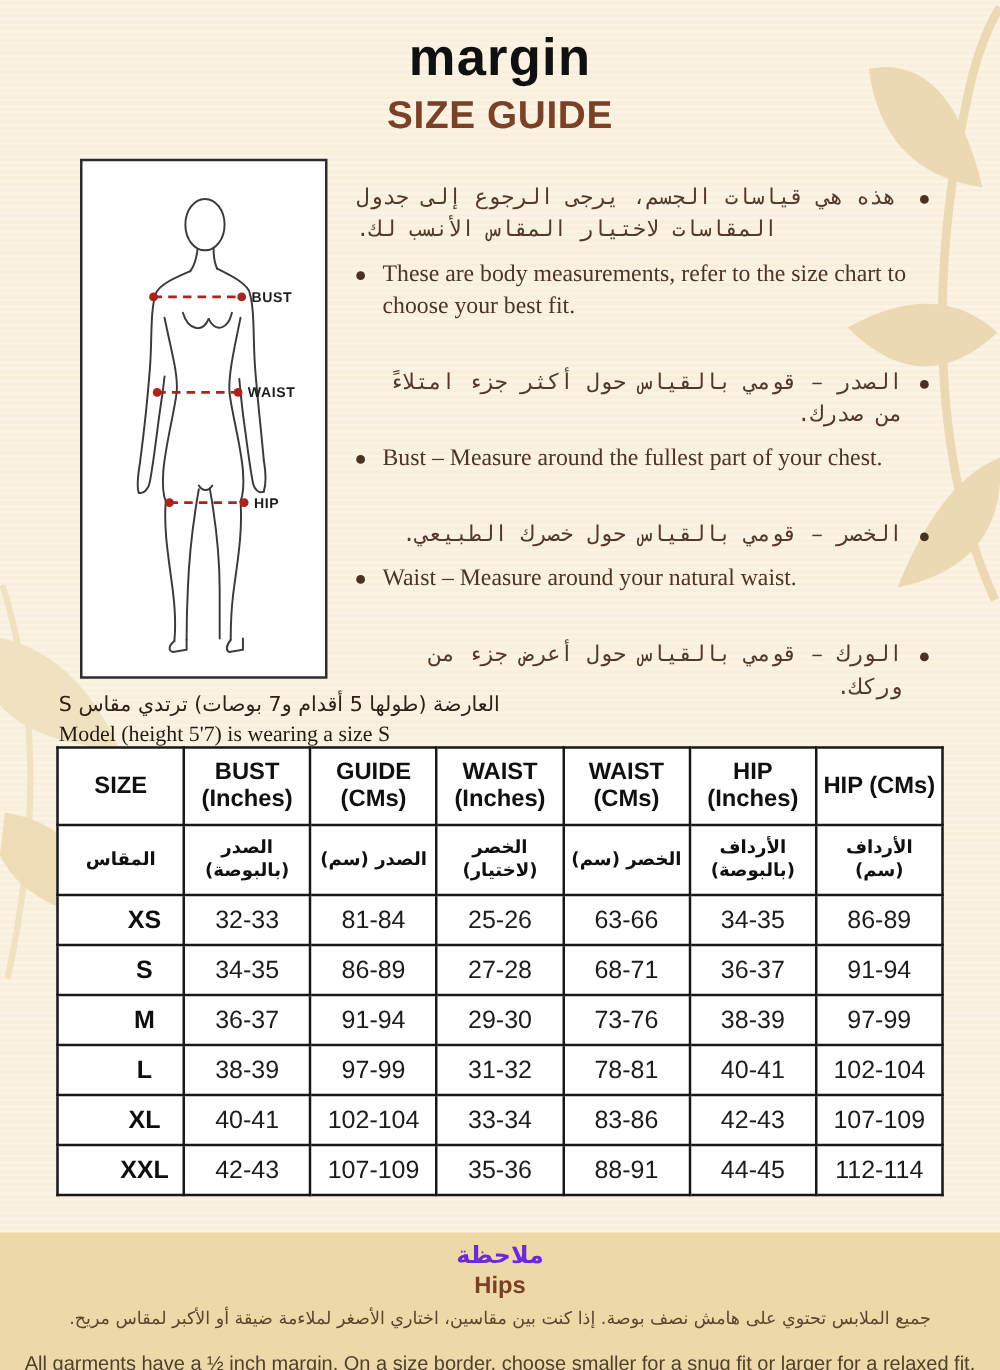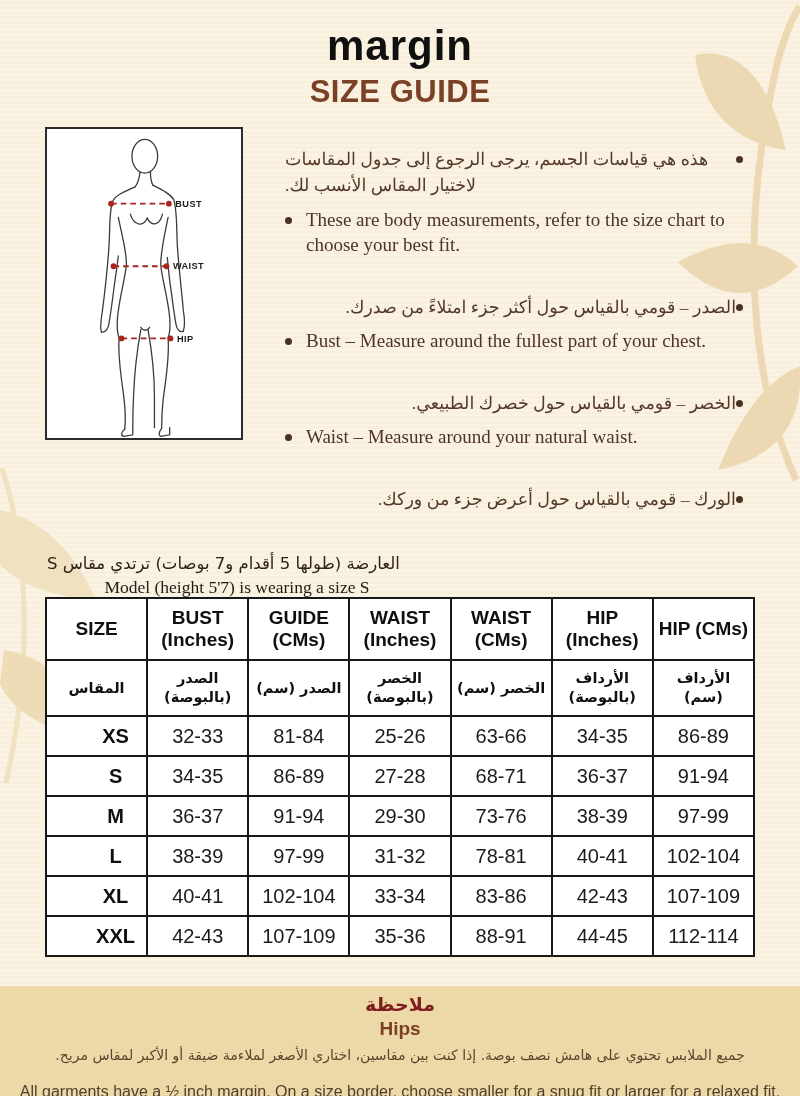--- a/index.html
+++ b/index.html
@@ -14,54 +14,54 @@
   
   .deco{position:absolute;pointer-events:none;}
   .deco-tr{top:0;right:0;width:200px;height:500px;}
   .deco-lm{left:0;top:468px;width:110px;height:320px;}
   
   .brand{position:absolute;top:22px;left:0;width:100%;text-align:center;
     font-size:42px;font-weight:600;letter-spacing:1px;color:#101010;}
   .title{position:absolute;top:74px;left:0;width:100%;text-align:center;
     font-size:31px;font-weight:bold;letter-spacing:.5px;color:#7a4127;}
   
-  .figure-box{position:absolute;left:45px;top:127px;width:198px;height:313px;
+  .figure-box{position:absolute;left:64px;top:127px;width:198px;height:416px;
     background:#ffffff;border:2px solid #2c2c2c;box-sizing:border-box;}
   .figure-box svg{display:block;width:100%;height:100%;}
   
   .bullets{position:absolute;left:285px;top:146px;width:458px;margin:0;padding:0;list-style:none;}
   .bullets li{display:flex;align-items:flex-start;}
   .dot{width:7px;height:7px;border-radius:50%;background:#4a3222;flex:0 0 auto;margin-top:10px;}
   .li-ar{margin-bottom:8px;}
-  .li-ar .txt{flex:1;direction:rtl;text-align:right;
-    font-family:Liberation Serif, serif;font-size:17.5px;line-height:1.5;color:#54392a;}
+  .li-ar .txt{flex:1;direction:rtl;text-align:right;margin-right:14px;
+    font-family:Liberation Mono, monospace;font-size:17.5px;line-height:1.5;color:#54392a;}
   .li-ar.wrap-left .txt{text-align:left;}
   .li-en{margin-bottom:36px;}
   .li-en .txt{flex:1;margin-left:14px;
     font-family:"Liberation Serif", serif;font-size:19px;line-height:1.35;color:#4d3426;}
   .li-en:last-child{margin-bottom:0;}
   
   .model-note{position:absolute;left:47px;top:528px;width:380px;}
   .model-ar{direction:rtl;text-align:left;font-family:"DejaVu Sans", sans-serif;
     font-size:16.5px;color:#2e2217;line-height:1.45;margin-top:24px;}
-  .model-en{font-family:"Liberation Serif", serif;font-size:17.5px;color:#241a12;line-height:1.35;text-align:center;}
+  .model-en{font-family:"Liberation Serif", serif;font-size:17.5px;color:#241a12;line-height:1.35;}
   
   .size-table{position:absolute;left:45px;top:597px;width:710px;border-collapse:collapse;table-layout:fixed;}
   .size-table td,.size-table th{border:2px solid #181818;background:#ffffff;
     text-align:center;vertical-align:middle;padding:0 2px;}
   .hdr-en th{height:60px;font-size:19px;line-height:1.18;font-weight:bold;color:#101010;
     font-family:"Liberation Sans", sans-serif;}
   .hdr-ar td{height:54px;direction:rtl;font-family:"DejaVu Sans", sans-serif;
     font-size:14.5px;line-height:1.3;font-weight:bold;color:#101010;}
   .row-data td{height:38px;font-size:20px;color:#1c1c1c;}
   .row-data td.size-cell{font-weight:bold;color:#0e0e0e;padding-left:40px;}
   
   .note-band{position:absolute;left:0;top:986px;width:800px;height:110px;background:#edd8a8;
     text-align:center;box-sizing:border-box;padding-top:7px;}
-  .note-title-ar{font-family:"DejaVu Sans", sans-serif;font-weight:bold;font-size:19px;color:#7f1d1d;line-height:1.25;}
+  .note-title-ar{font-family:"DejaVu Sans", sans-serif;font-weight:bold;font-size:19px;color:#6d28d9;line-height:1.25;}
   .note-title-en{font-weight:bold;font-size:19px;color:#7b3f26;line-height:1.3;}
   .note-body-ar{direction:rtl;font-family:"DejaVu Sans", sans-serif;font-size:14px;color:#5d442e;margin-top:4px;line-height:1.45;}
   .note-body-en{font-size:16px;color:#51402e;margin-top:15px;line-height:1.35;}
 </style>
 </head>
 <body>
 
 <div class="page">
 
   <svg class="deco deco-tr" viewBox="0 0 200 500" aria-hidden="true">
@@ -166,21 +166,21 @@
       <th>GUIDE (CMs)</th>
       <th>WAIST (Inches)</th>
       <th>WAIST (CMs)</th>
       <th>HIP (Inches)</th>
       <th>HIP (CMs)</th>
     </tr>
     <tr class="hdr-ar">
       <td lang="ar">المقاس</td>
       <td lang="ar">الصدر (بالبوصة)</td>
       <td lang="ar">الصدر (سم)</td>
-      <td lang="ar">الخصر (بالبوصة)</td>
+      <td lang="ar">الخصر (لاختيار)</td>
       <td lang="ar">الخصر (سم)</td>
       <td lang="ar">الأرداف (بالبوصة)</td>
       <td lang="ar">الأرداف (سم)</td>
     </tr>
     <tr class="row-data">
       <td class="size-cell">XS</td>
       <td>32-33</td>
       <td>81-84</td>
       <td>25-26</td>
       <td>63-66</td>

